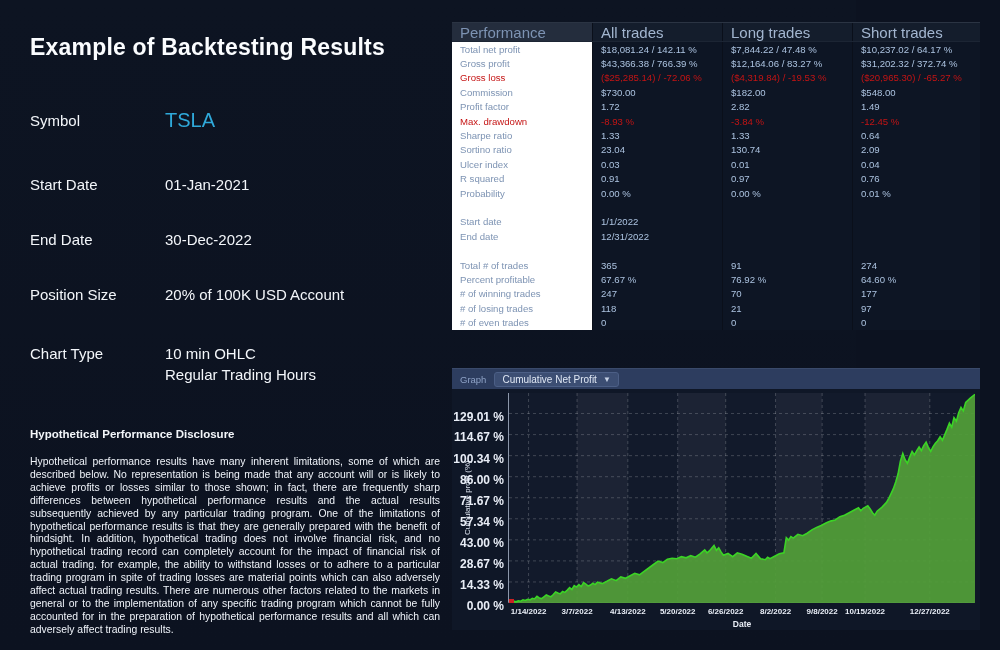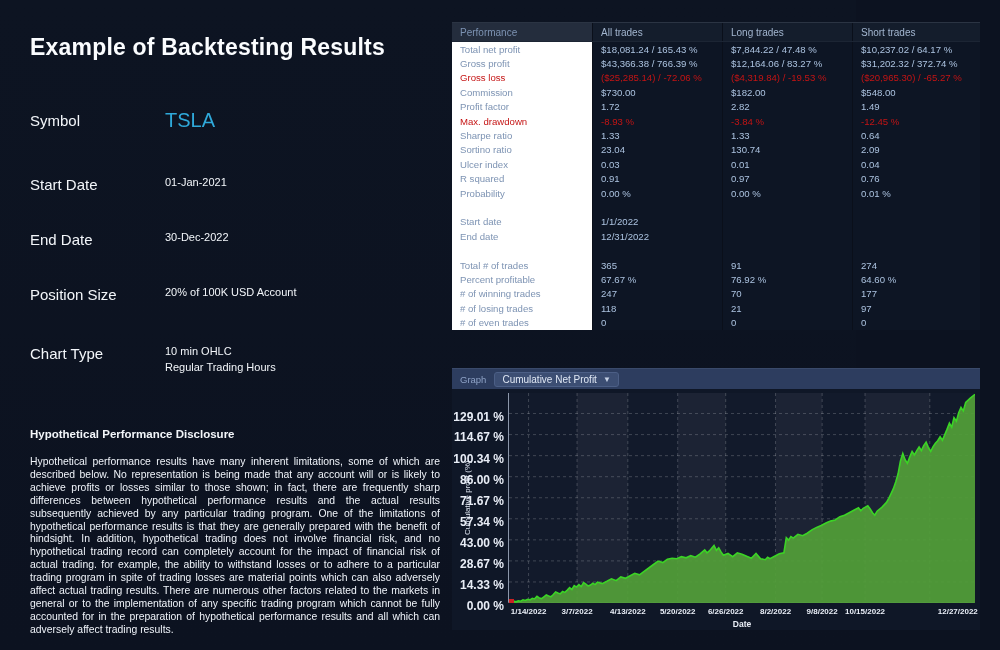--- a/index.html
+++ b/index.html
@@ -2,37 +2,37 @@
 <html><head>
 <meta charset="utf-8">
 <style>
   * { margin:0; padding:0; box-sizing:border-box; }
   html,body { width:1000px; height:650px; }
   body { background:#0c1220; font-family:"Liberation Sans", sans-serif; color:#e8eef6; overflow:hidden; }
   #stage { position:relative; width:856px; height:650px; background:linear-gradient(180deg,#0d1422 0%,#0c1220 100%); }
   .page-title { position:absolute; left:30px; top:34px; font-size:23px; font-weight:700; letter-spacing:.2px; color:#fbfdff; }
   .field-row { position:absolute; left:30px; width:400px; display:flex; }
   .field-label { width:135px; font-size:15px; color:#f3f6fa; }
-  .field-value { font-size:11px; color:#f3f6fa; }
+  .field-value { font-size:15px; color:#f3f6fa; }
   .field-value.accent { font-size:20px; color:#2fa9da; margin-top:-3px; }
   .field-value .line2 { display:block; margin-top:4px; }
   .disc-title { position:absolute; left:30px; top:428px; font-size:11.5px; font-weight:700; color:#f3f6fa; }
   .disc-text { position:absolute; left:30px; top:456px; width:410px; font-size:10.4px; line-height:12.9px; text-align:justify; color:#eff3f9; }
 
   
   .perf { position:absolute; left:452px; top:22px; width:528px; background:#0d1524; border-top:1px solid #2b3443; }
   .t-row { display:flex; height:14.4px; align-items:center; }
   .t-row.t-head { height:19px; background:#141d2c; border-bottom:1px solid #1c2534; }
   .t-spacer { height:14.4px; display:flex; }
   .t-spacer .c0 { height:100%; }
   .c0 { width:140px; background:#ffffff; padding-left:8px; height:100%; display:flex; align-items:center; }
   .c1,.c2,.c3 { width:130px; padding-left:8px; height:100%; display:flex; align-items:center; border-left:1px solid #0a0f1a; }
   .c3 { width:128px; }
   .t-head .c0 { background:#242d3d; }
-  .t-head .cell-txt { color:#a3b6d0; font-size:10px; }
+  .t-head .cell-txt { color:#a3b6d0; font-size:15px; }
   .cell-txt { font-size:9.6px; color:#acc3e0; white-space:nowrap; }
   .c0 .cell-txt { color:#7d93b3; }
   .neg .cell-txt { color:#c51414; }
 
   
   .graph { position:absolute; left:452px; top:368px; width:528px; height:262px; background:#0f1727; border-top:1px solid #3a4a6b; }
   .g-toolbar { position:absolute; left:0; top:0; width:100%; height:20px; background:#2d3d5f; display:flex; align-items:center; padding-left:8px; }
   .g-label { font-size:9.5px; color:#8ea2c6; margin-right:8px; }
   .g-dd { background:#3c4e73; border:1px solid #4c5f86; border-radius:3px; height:15px; display:flex; align-items:center; padding:0 7px; cursor:pointer; }
   .g-dd-txt { font-size:10px; color:#dfe7f4; margin-right:6px; }
@@ -88,21 +88,21 @@
         </div>
         <div class="c3">
           <span class="cell-txt">Short trades</span>
         </div>
       </div>
       <div class="t-row">
         <div class="c0">
           <span class="cell-txt">Total net profit</span>
         </div>
         <div class="c1">
-          <span class="cell-txt">$18,081.24 / 165.43 %</span>
+          <span class="cell-txt">$18,081.24 / 142.11 %</span>
         </div>
         <div class="c2">
           <span class="cell-txt">$7,844.22 / 47.48 %</span>
         </div>
         <div class="c3">
           <span class="cell-txt">$10,237.02 / 64.17 %</span>
         </div>
       </div>
       <div class="t-row">
         <div class="c0">
@@ -406,17 +406,17 @@
         <div class="y-lab" style="top: 184.956px;">14.33 %</div>
         <div class="y-lab" style="top: 206px;">0.00 %</div>
         <div class="x-lab" style="left: 19.572px;">1/14/2022</div>
         <div class="x-lab" style="left: 68.036px;">3/7/2022</div>
         <div class="x-lab" style="left: 118.83px;">4/13/2022</div>
         <div class="x-lab" style="left: 168.692px;">5/20/2022</div>
         <div class="x-lab" style="left: 216.69px;">6/26/2022</div>
         <div class="x-lab" style="left: 266.552px;">8/2/2022</div>
         <div class="x-lab" style="left: 313.152px;">9/8/2022</div>
         <div class="x-lab" style="left: 356.024px;">10/15/2022</div>
-        <div class="x-lab" style="left: 420.798px; margin-left: 28px;">12/27/2022</div>
+        <div class="x-lab" style="left: 420.798px;">12/27/2022</div>
       </div>
   </div>
 
 </div>
 
 </body></html>

